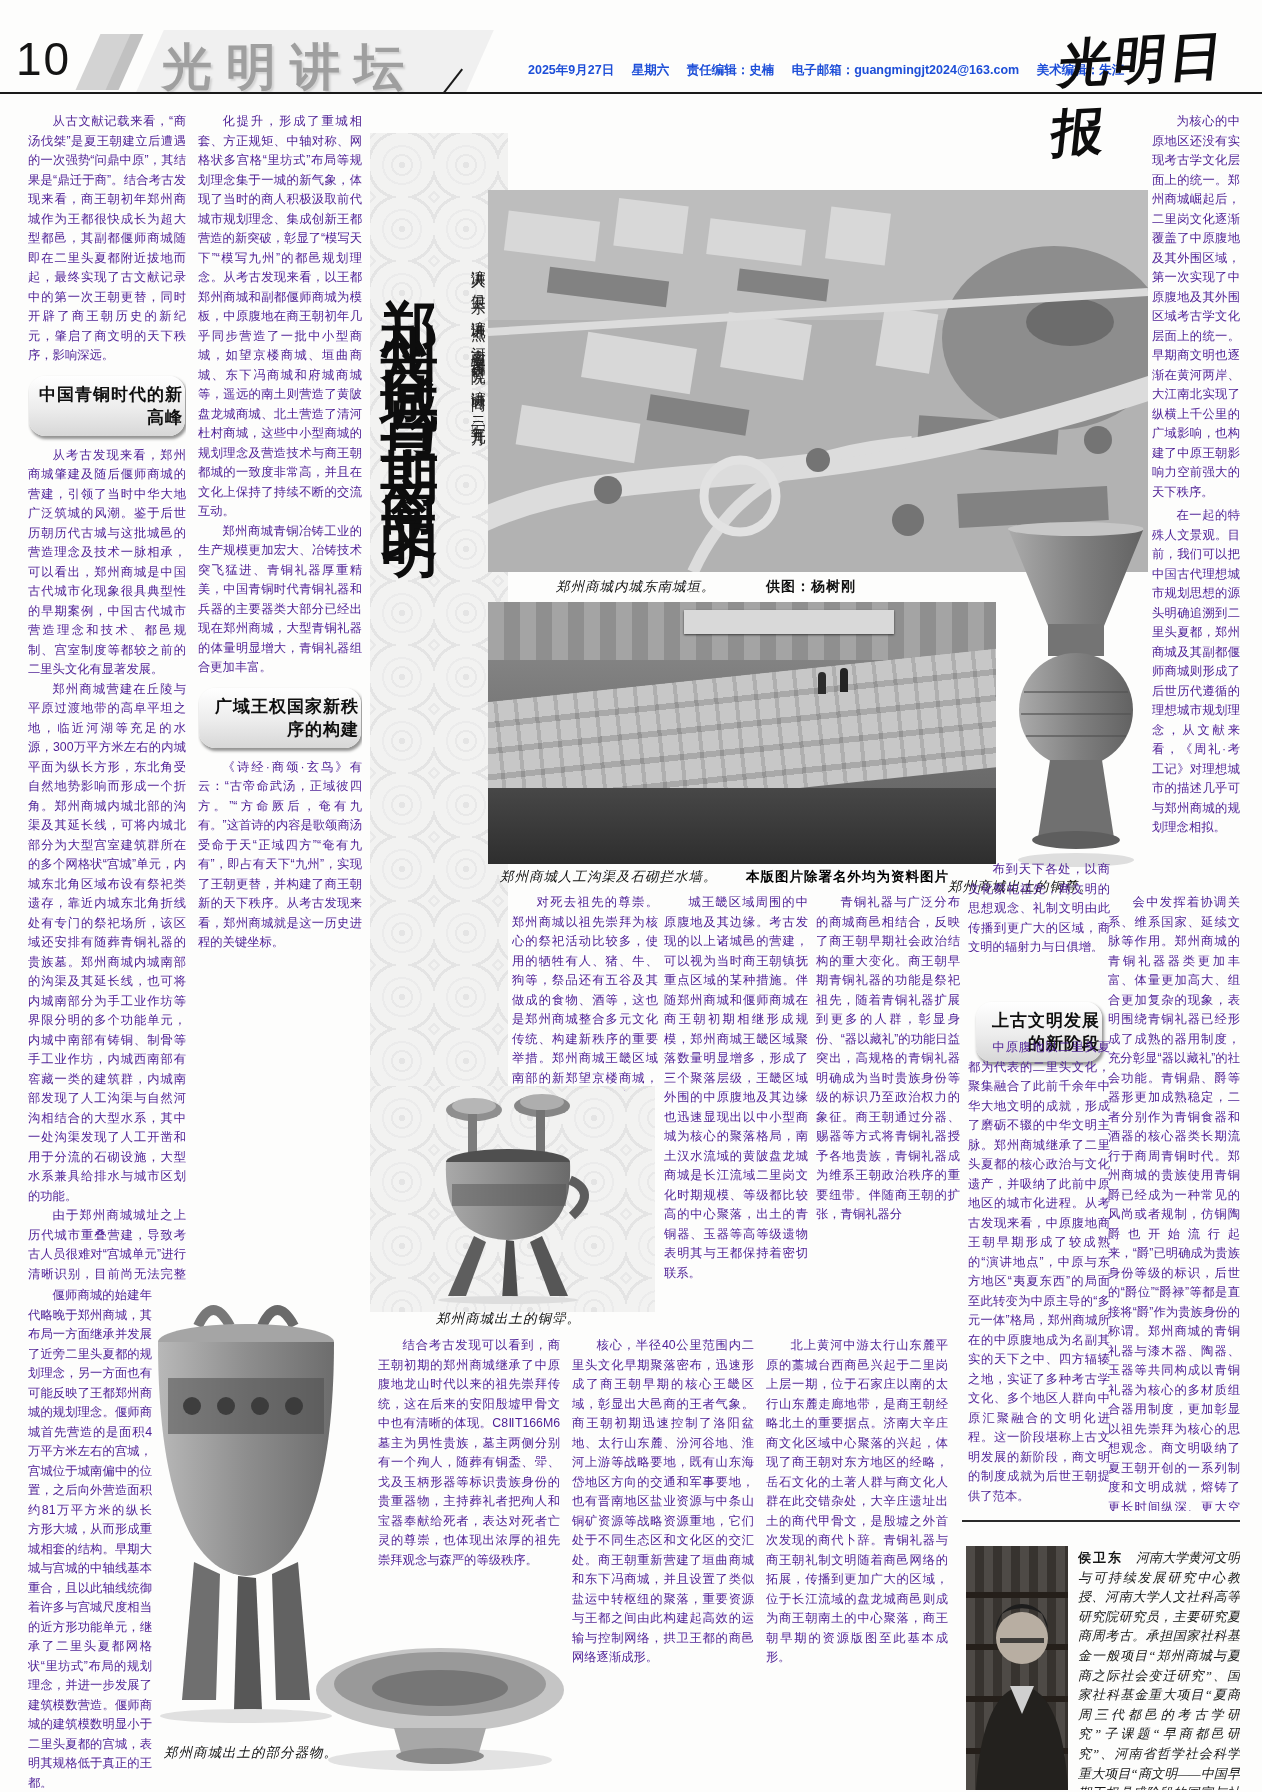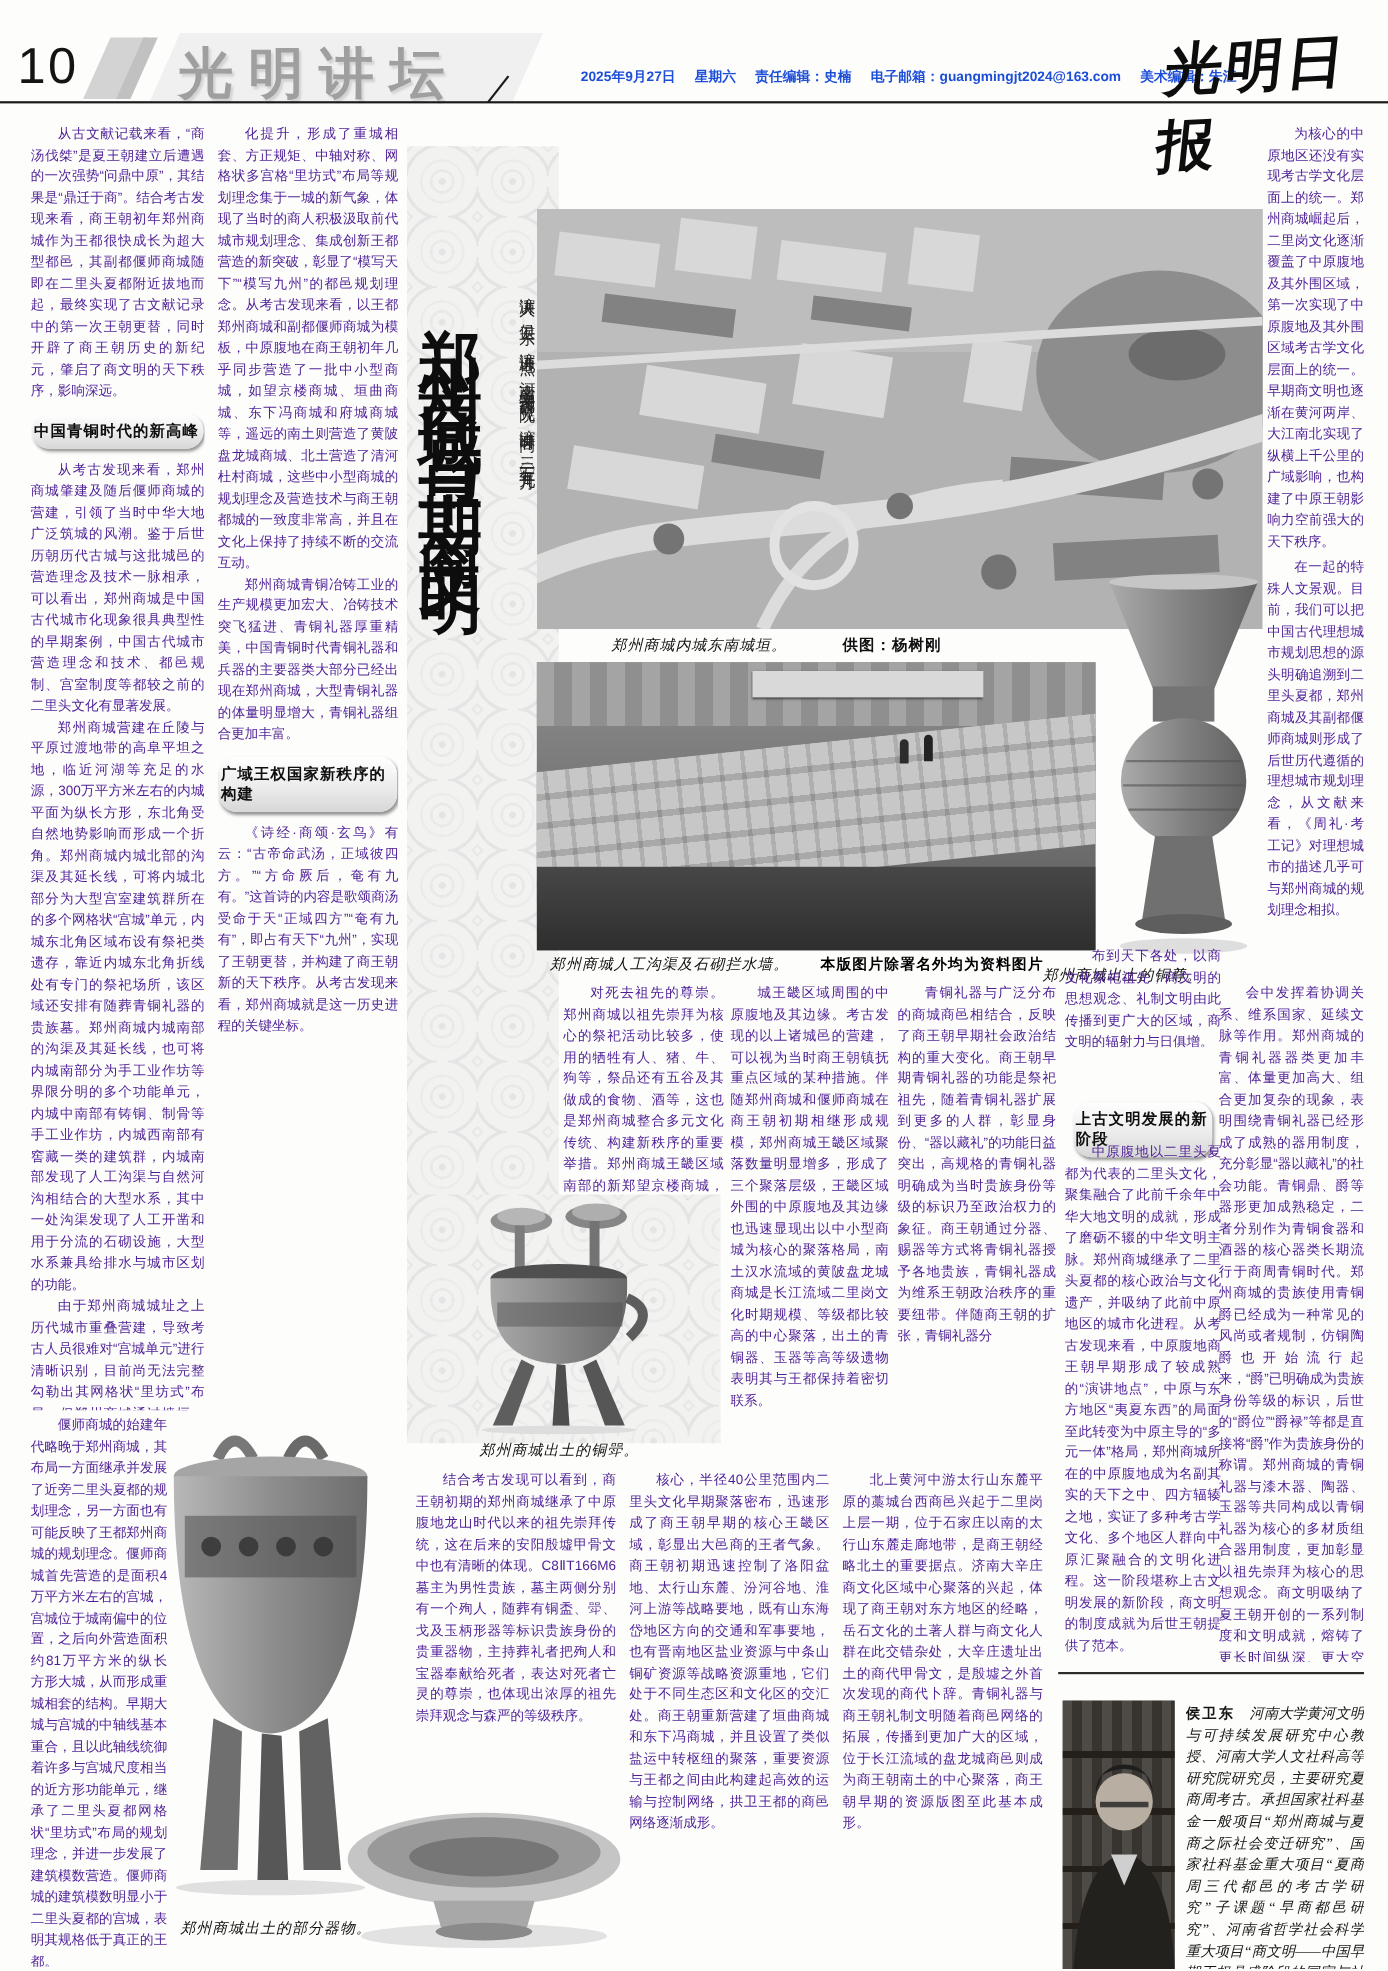--- a/index.html
+++ b/index.html
@@ -13,23 +13,23 @@
             font-size:50px;letter-spacing:14px;color:#9f9f9f;text-shadow:2px 2px 2px #d2d2d2}
   .dateline{left:528px;top:62px;font-size:12.5px;font-weight:700;color:#1d4ed8;white-space:nowrap}
   .dateline span{margin-right:14px}
   .masthead{left:1056px;top:24px;font-family:"Liberation Serif","DejaVu Serif",serif;font-weight:900;
             font-size:52px;color:#0d0d0d;transform:skewX(-9deg) rotate(-3deg);letter-spacing:3px}
   .rule{left:0;top:92px;width:1262px;height:2px;background:#1a1a1a}
   .rule-diag{left:452px;top:66px;width:2px;height:30px;background:#1a1a1a;transform:rotate(38deg)}
   
   .col{position:absolute;overflow:hidden;text-align:justify}
   .col p{margin:0;text-indent:2em;font-size:12.3px;line-height:19.5px;color:#4c1d95}
-  .shbox{text-align:left;text-indent:0;background:linear-gradient(180deg,#ffffff,#ececec 55%,#d7d7d7);
+  .shbox{text-align:right;text-indent:0;background:linear-gradient(180deg,#ffffff,#ececec 55%,#d7d7d7);
          border-radius:16px;box-shadow:1.5px 2.5px 3px rgba(0,0,0,.42);padding:7px 2px;margin:10px 1px;
-         font-family:Liberation Sans, sans-serif;font-weight:700;font-size:14px;letter-spacing:1px;color:#0e0e0e}
+         font-family:Liberation Sans, sans-serif;font-weight:700;font-size:17px;letter-spacing:1px;color:#0e0e0e}
   .pat{background-color:#f2f2f1;
        background-image:repeating-radial-gradient(circle at 32px 32px,#e4e4e4 0 3px,transparent 3px 9px,#e8e8e8 9px 11px,transparent 11px 18px,#ebebeb 18px 20px,transparent 20px 32px);
        background-size:64px 64px}
   .vtitle{position:absolute;writing-mode:vertical-rl;font-family:"Liberation Serif","DejaVu Serif",serif;
           font-weight:900;font-size:58px;letter-spacing:25px;color:#0d0d0d;line-height:1}
   .vspeaker{position:absolute;writing-mode:vertical-rl;font-family:"Liberation Serif","DejaVu Serif",serif;
             font-size:14.5px;letter-spacing:2.5px;color:#222;line-height:1.4}
   .photo{position:absolute;overflow:hidden}
   .caption{position:absolute;font-family:"Liberation Serif","DejaVu Serif",serif;font-style:italic;
            font-size:13.5px;letter-spacing:1px;color:#101010;white-space:nowrap}

